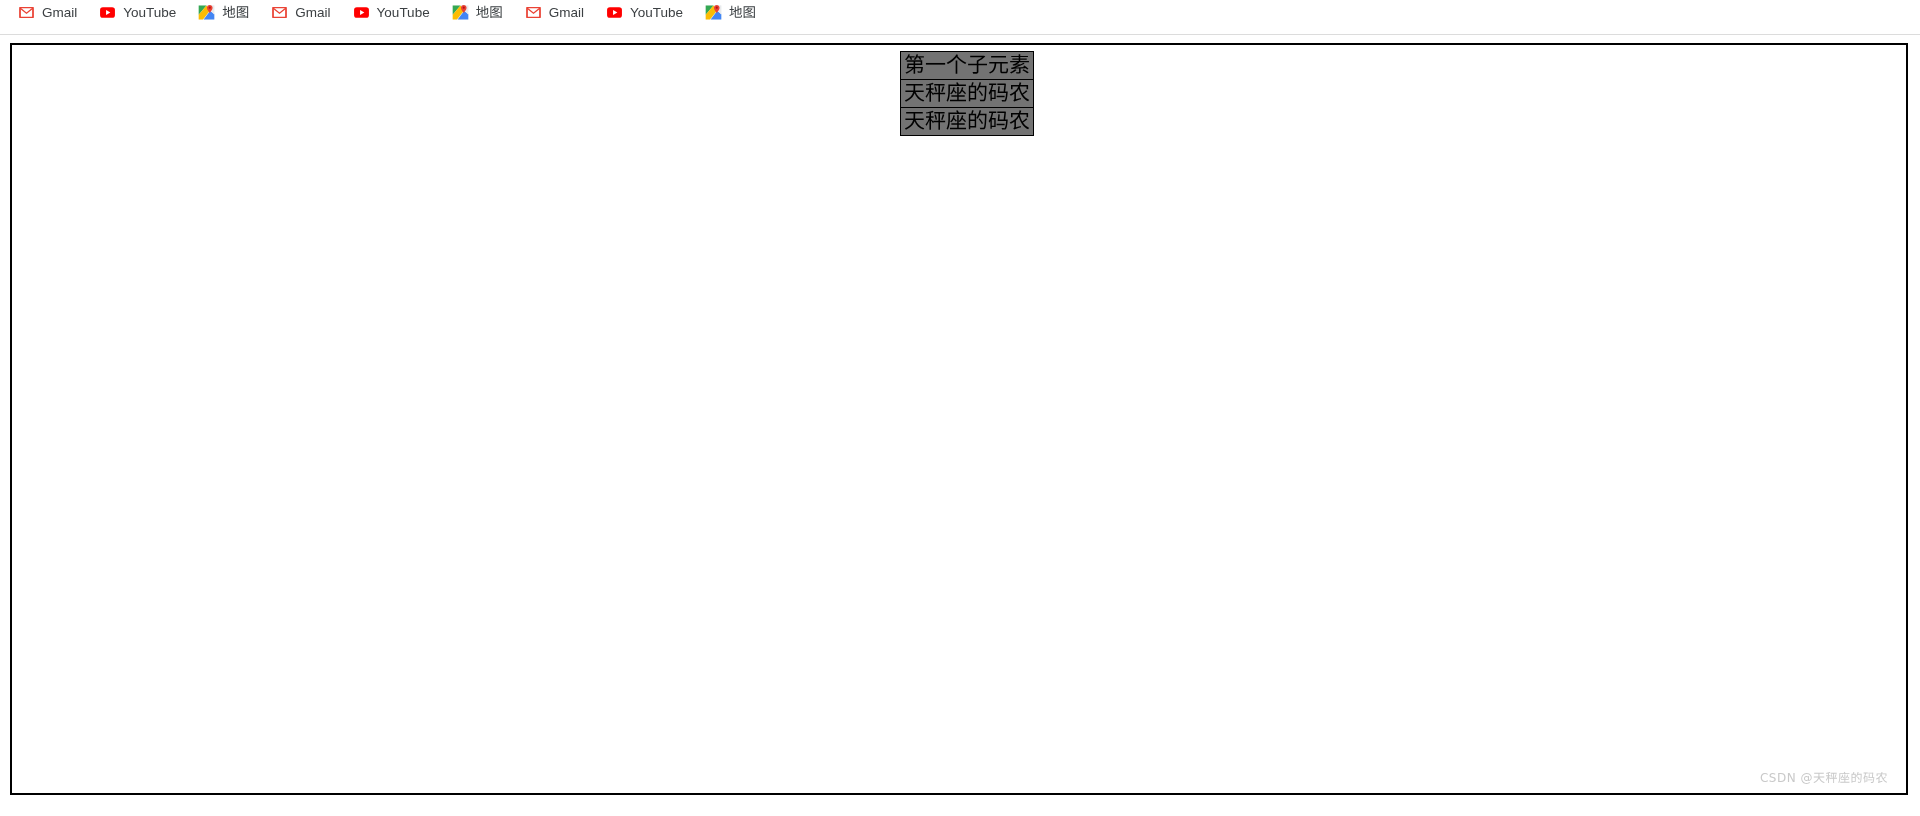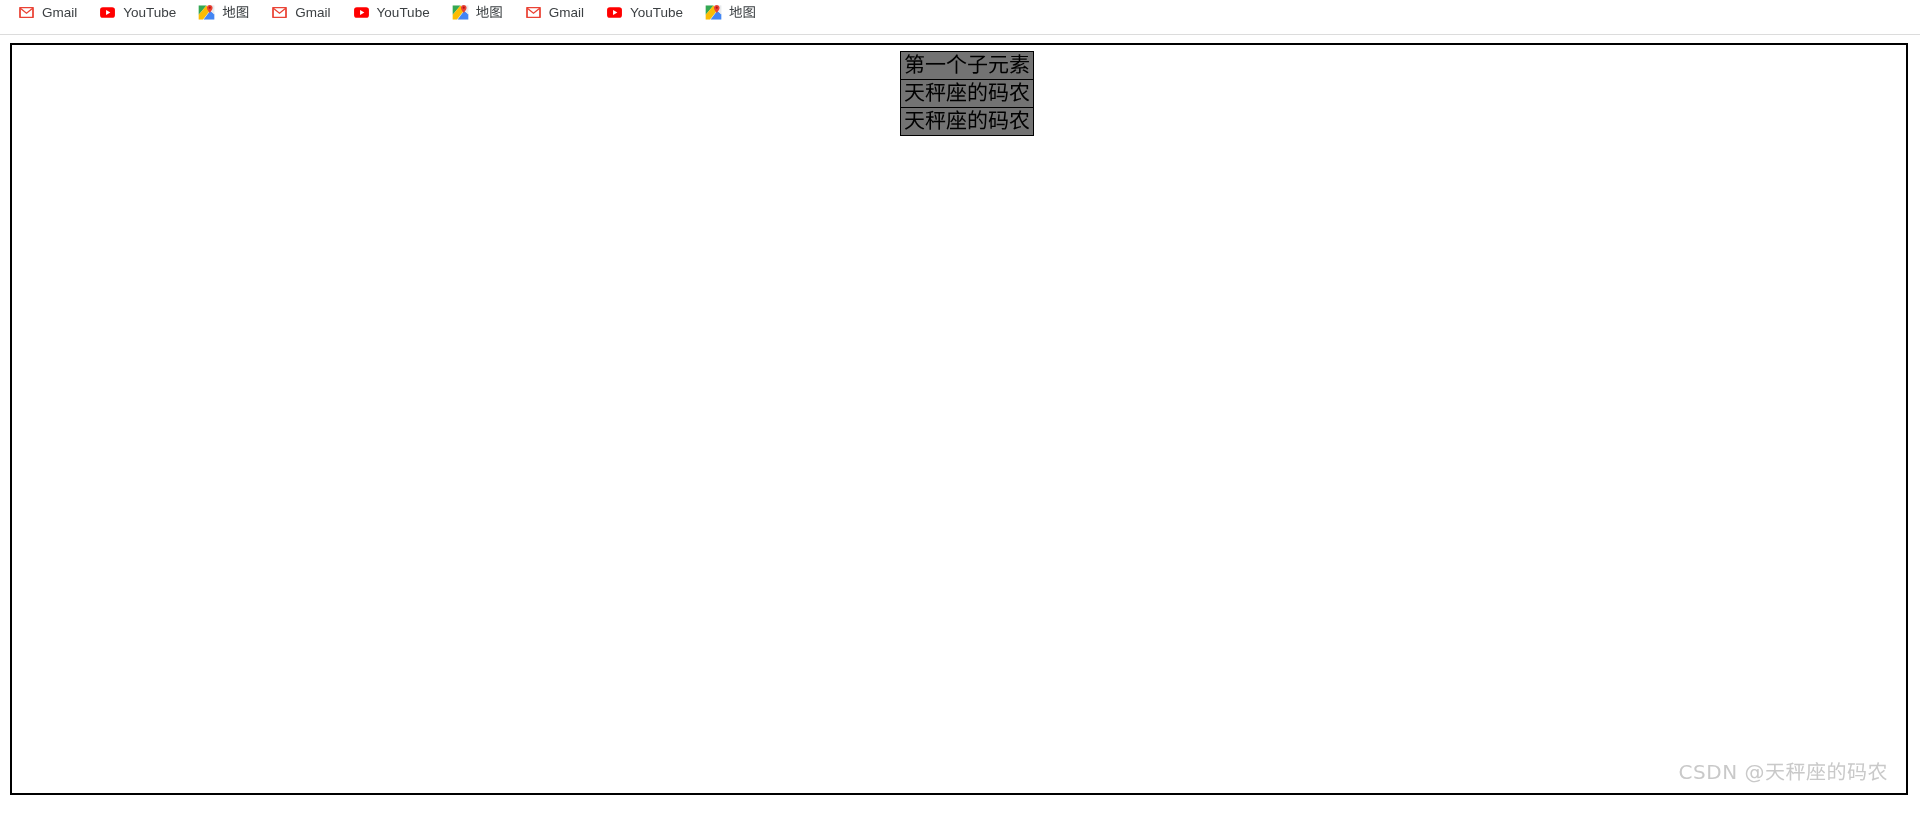--- a/index.html
+++ b/index.html
@@ -87,21 +87,21 @@
     box-sizing: content-box;
     background: #737373;
   }
   .child-box:first-child { margin-top: 0; }
 
   
   .watermark {
     position: absolute;
     right: 18px;
     bottom: 8px;
-    font-size: 20px;
+    font-size: 12px;
     color: #c9c9c9;
     letter-spacing: 0.5px;
     font-family: "DejaVu Sans", "Liberation Sans", sans-serif;
     white-space: nowrap;
     user-select: none;
     margin-left: 24px;
   }
 </style>
 </head>
 <body>

